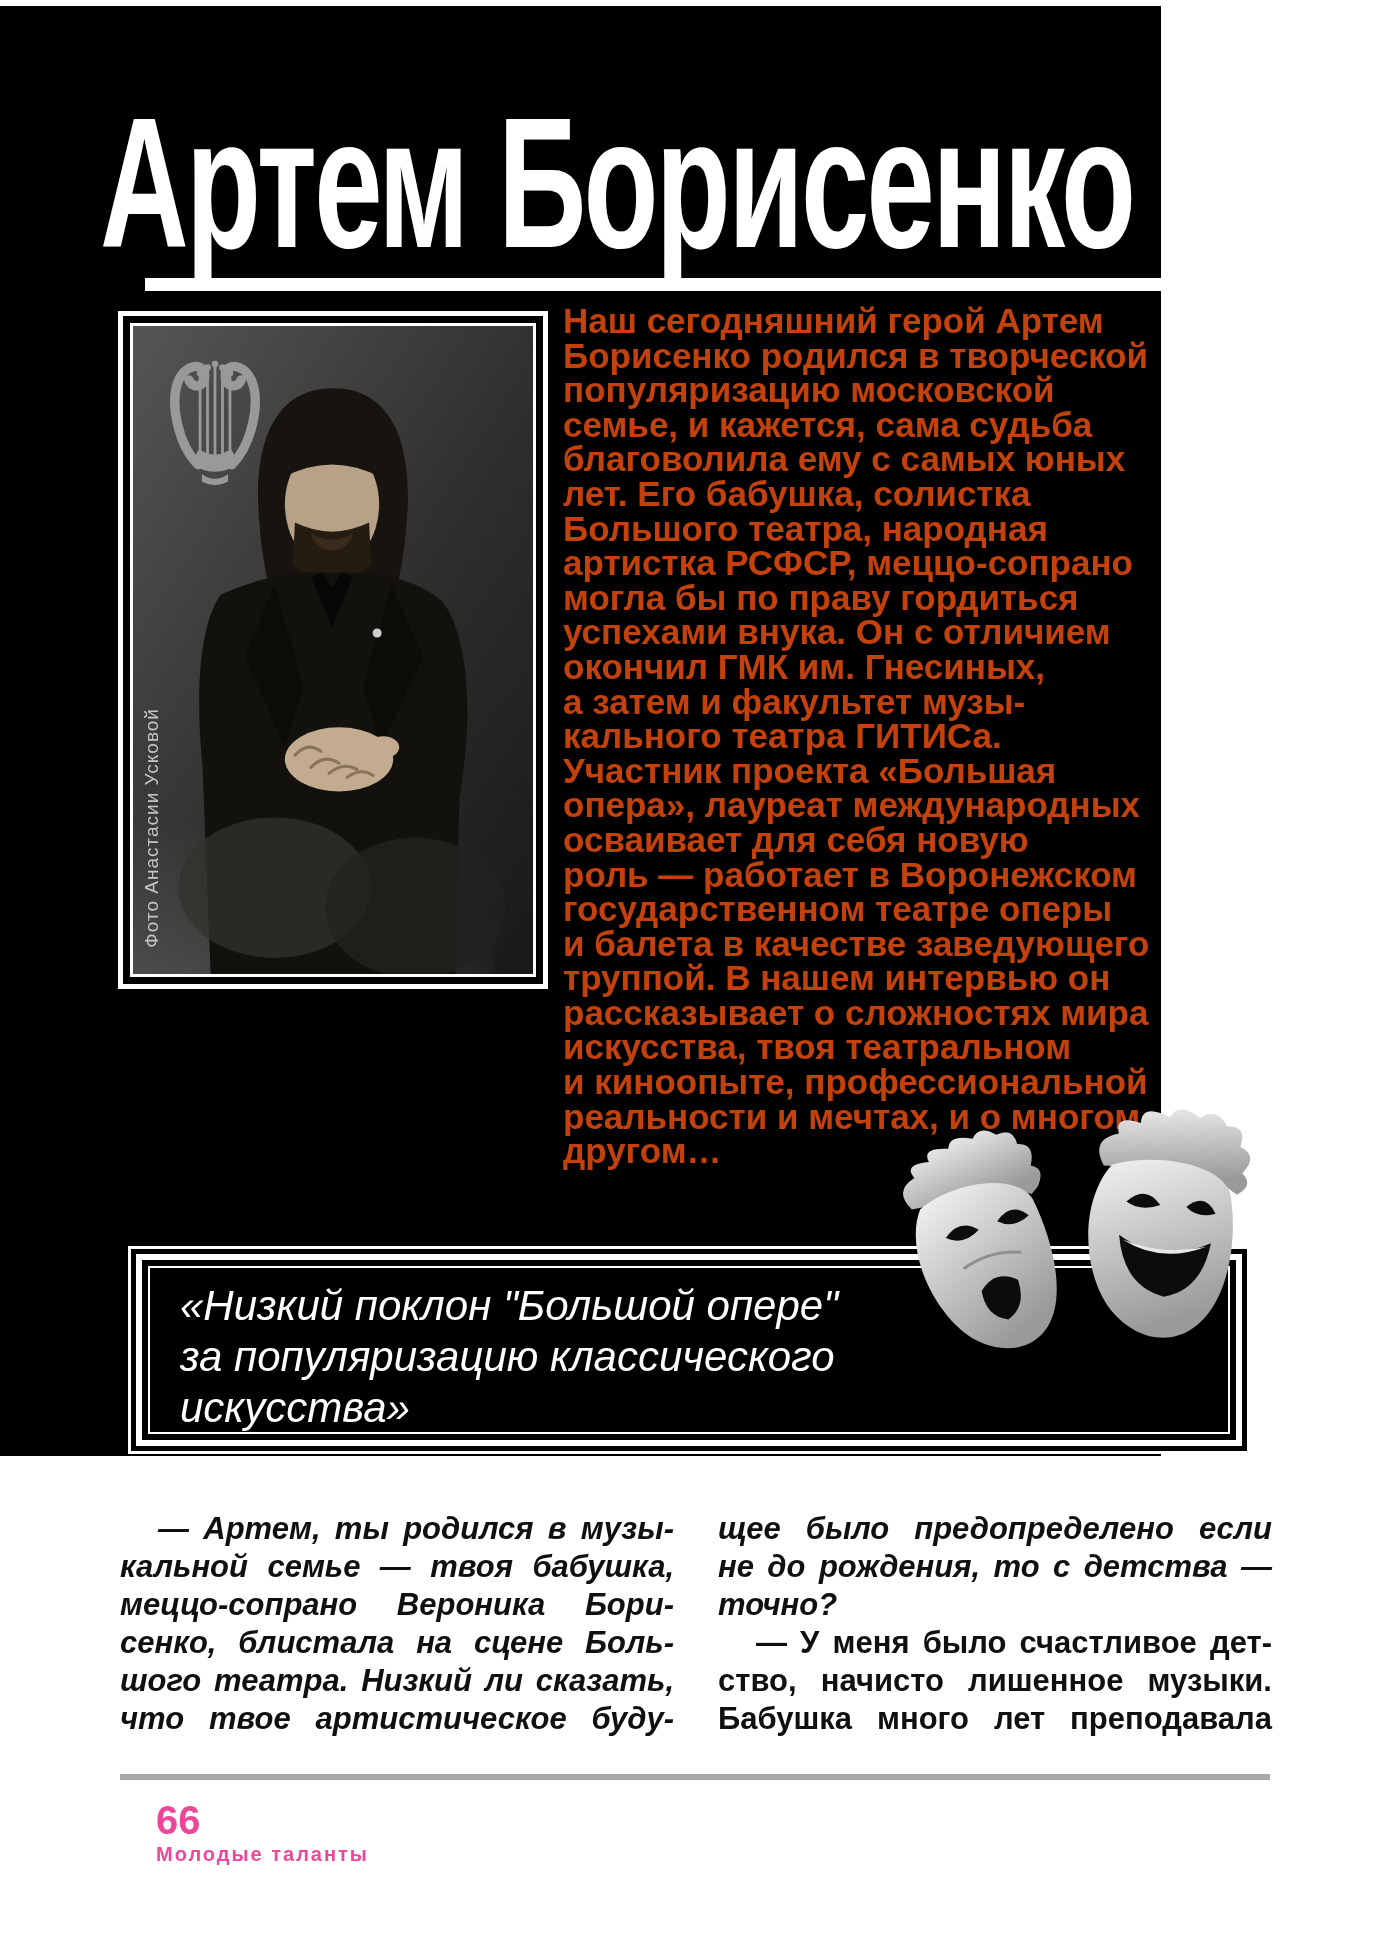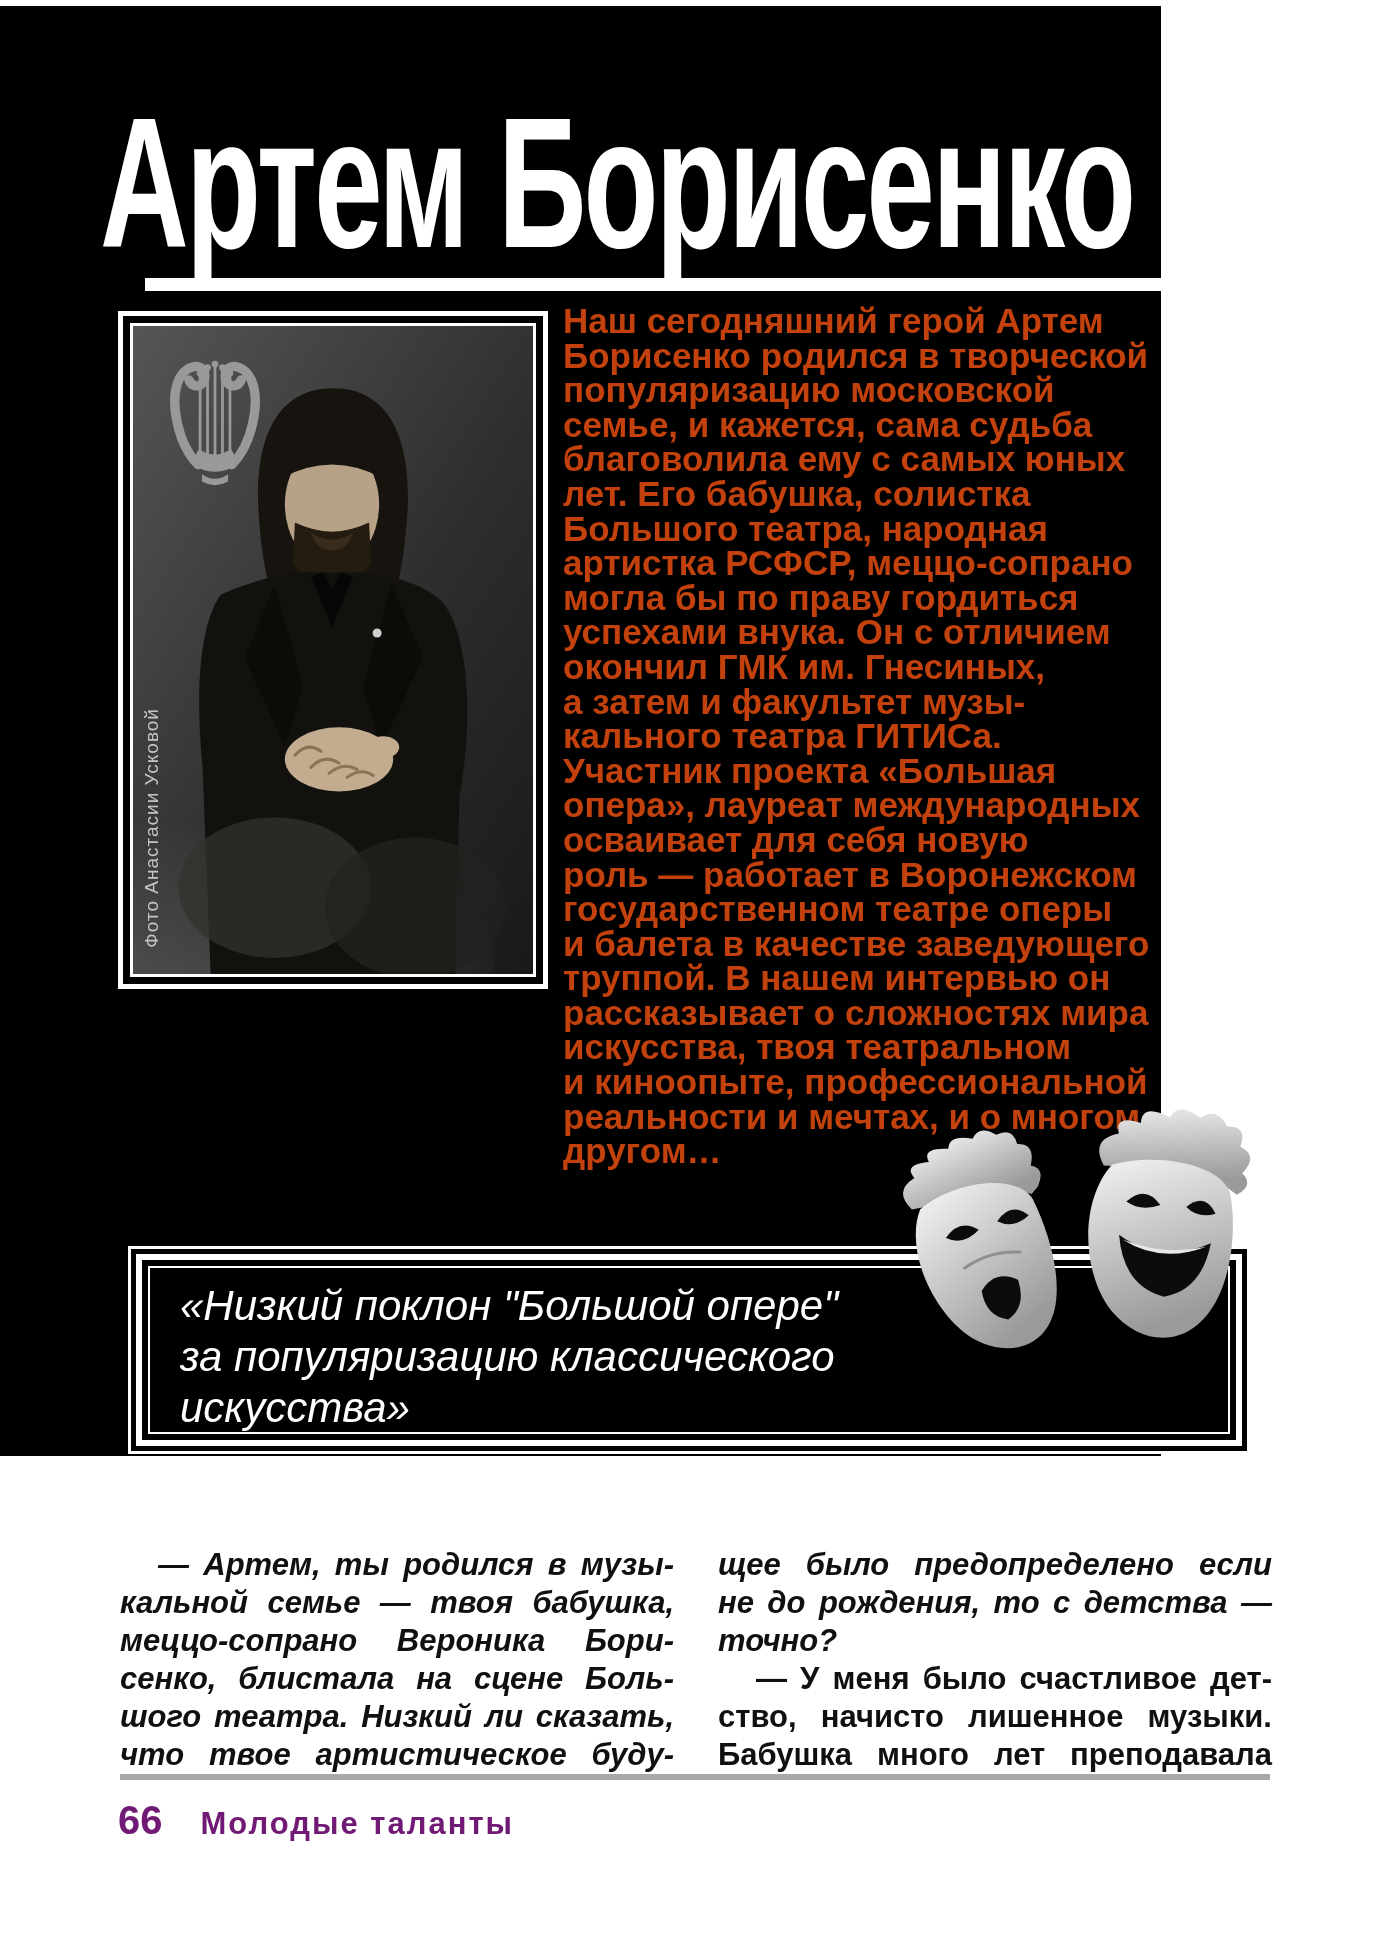--- a/index.html
+++ b/index.html
@@ -50,31 +50,31 @@
     box-sizing:border-box;margin:6px;border:2px solid #fff;height:calc(100% - 12px);
     color:#fff;font-style:italic;font-size:42px;line-height:51px;
     padding:12px 0 0 30px;
   }
   .masks{position:absolute;left:880px;top:1098px;width:412px;height:258px;z-index:5;}
 
   
   .interview{
     position:absolute;left:120px;top:1510px;width:1152px;display:flex;gap:44px;color:#101010;
   }
-  .col{width:554px;font-size:31px;line-height:38px;margin-top:36px;}
+  .col{width:554px;font-size:31px;line-height:38px;}
   .q{font-weight:bold;font-style:italic;}
   .a{font-weight:bold;}
   .jline .line{text-align:justify;text-align-last:justify;}
   .indent-first .line:first-child{text-indent:38px;}
   .plain-last .line:last-child{text-align-last:left;}
 
   .footer-rule{position:absolute;left:120px;top:1774px;width:1150px;height:6px;background:#a8a8a8;}
-  .footer{position:absolute;left:118px;top:1798px;display:flex;align-items:baseline;color:#701a75;}
+  .footer{position:absolute;left:118px;top:1798px;display:flex;align-items:baseline;color:#ec4899;flex-direction:column;}
   .page-num{font-size:40px;font-weight:bold;}
-  .section-title{font-size:31px;font-weight:bold;letter-spacing:2px;margin-left:38px;}
+  .section-title{font-size:20px;font-weight:bold;letter-spacing:2px;margin-left:38px;}
 </style>
 </head>
 <body>
 
 <div class="black-bg">
 
   <div class="headline">Артем Борисенко</div>
   <div class="headline-rule"></div>
 
   <div class="photo-frame">

